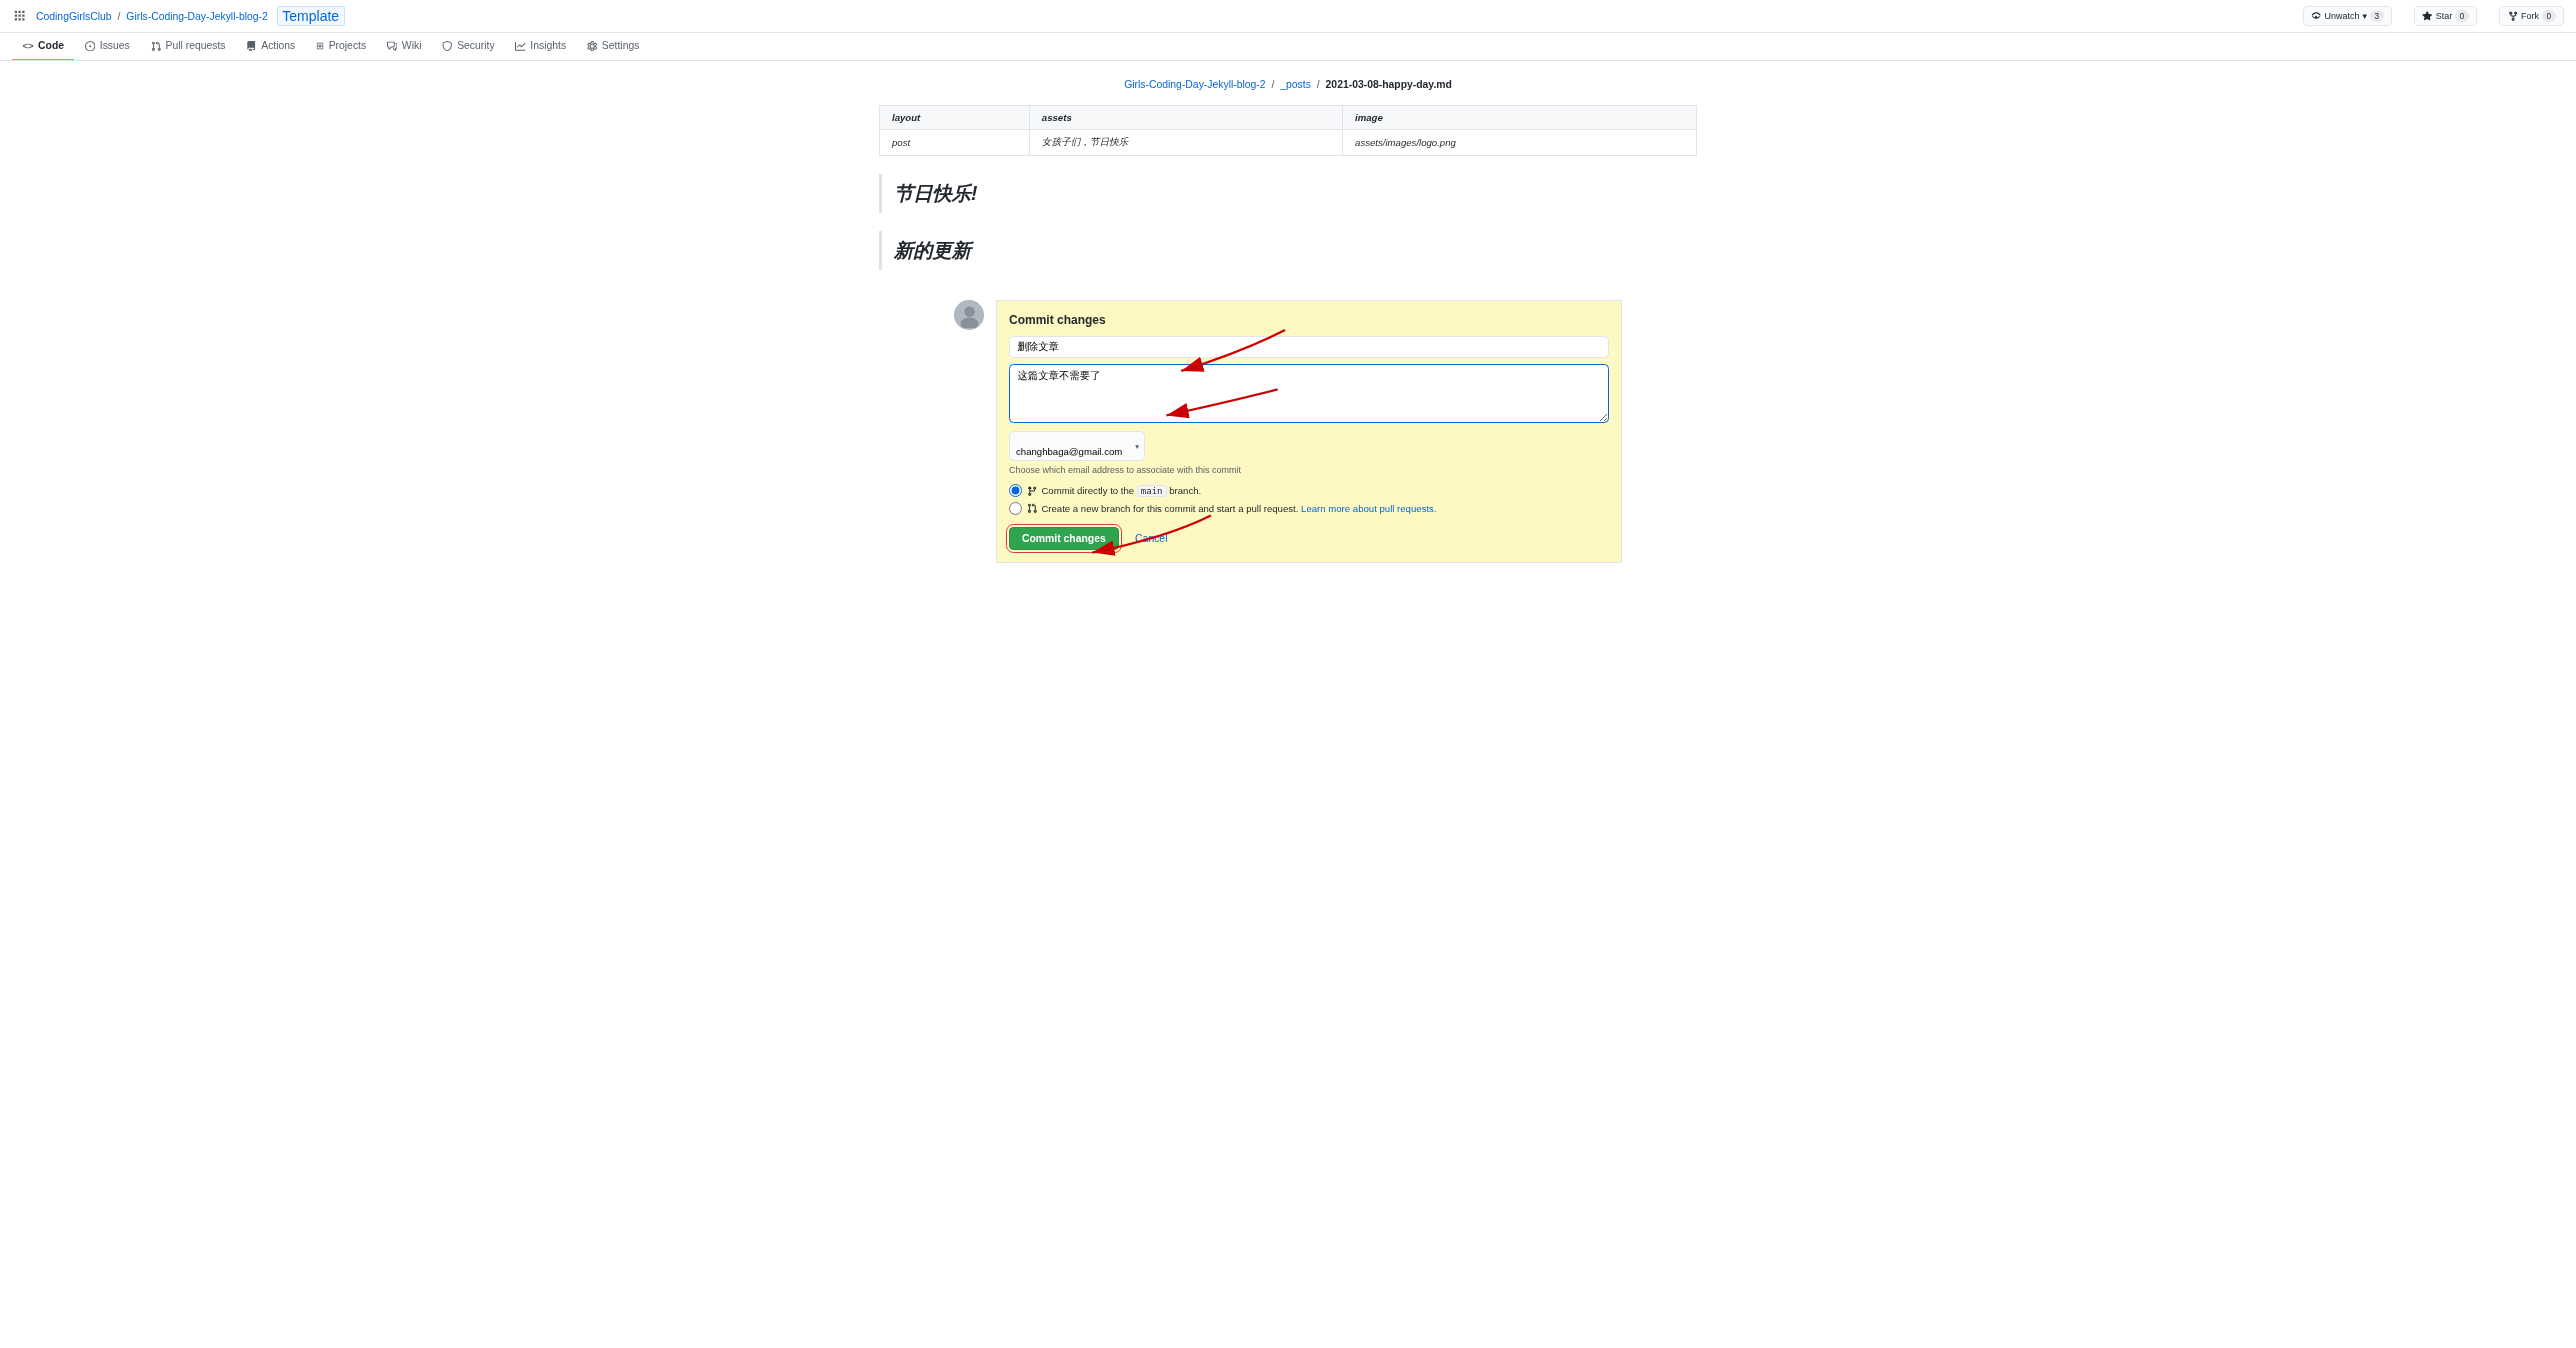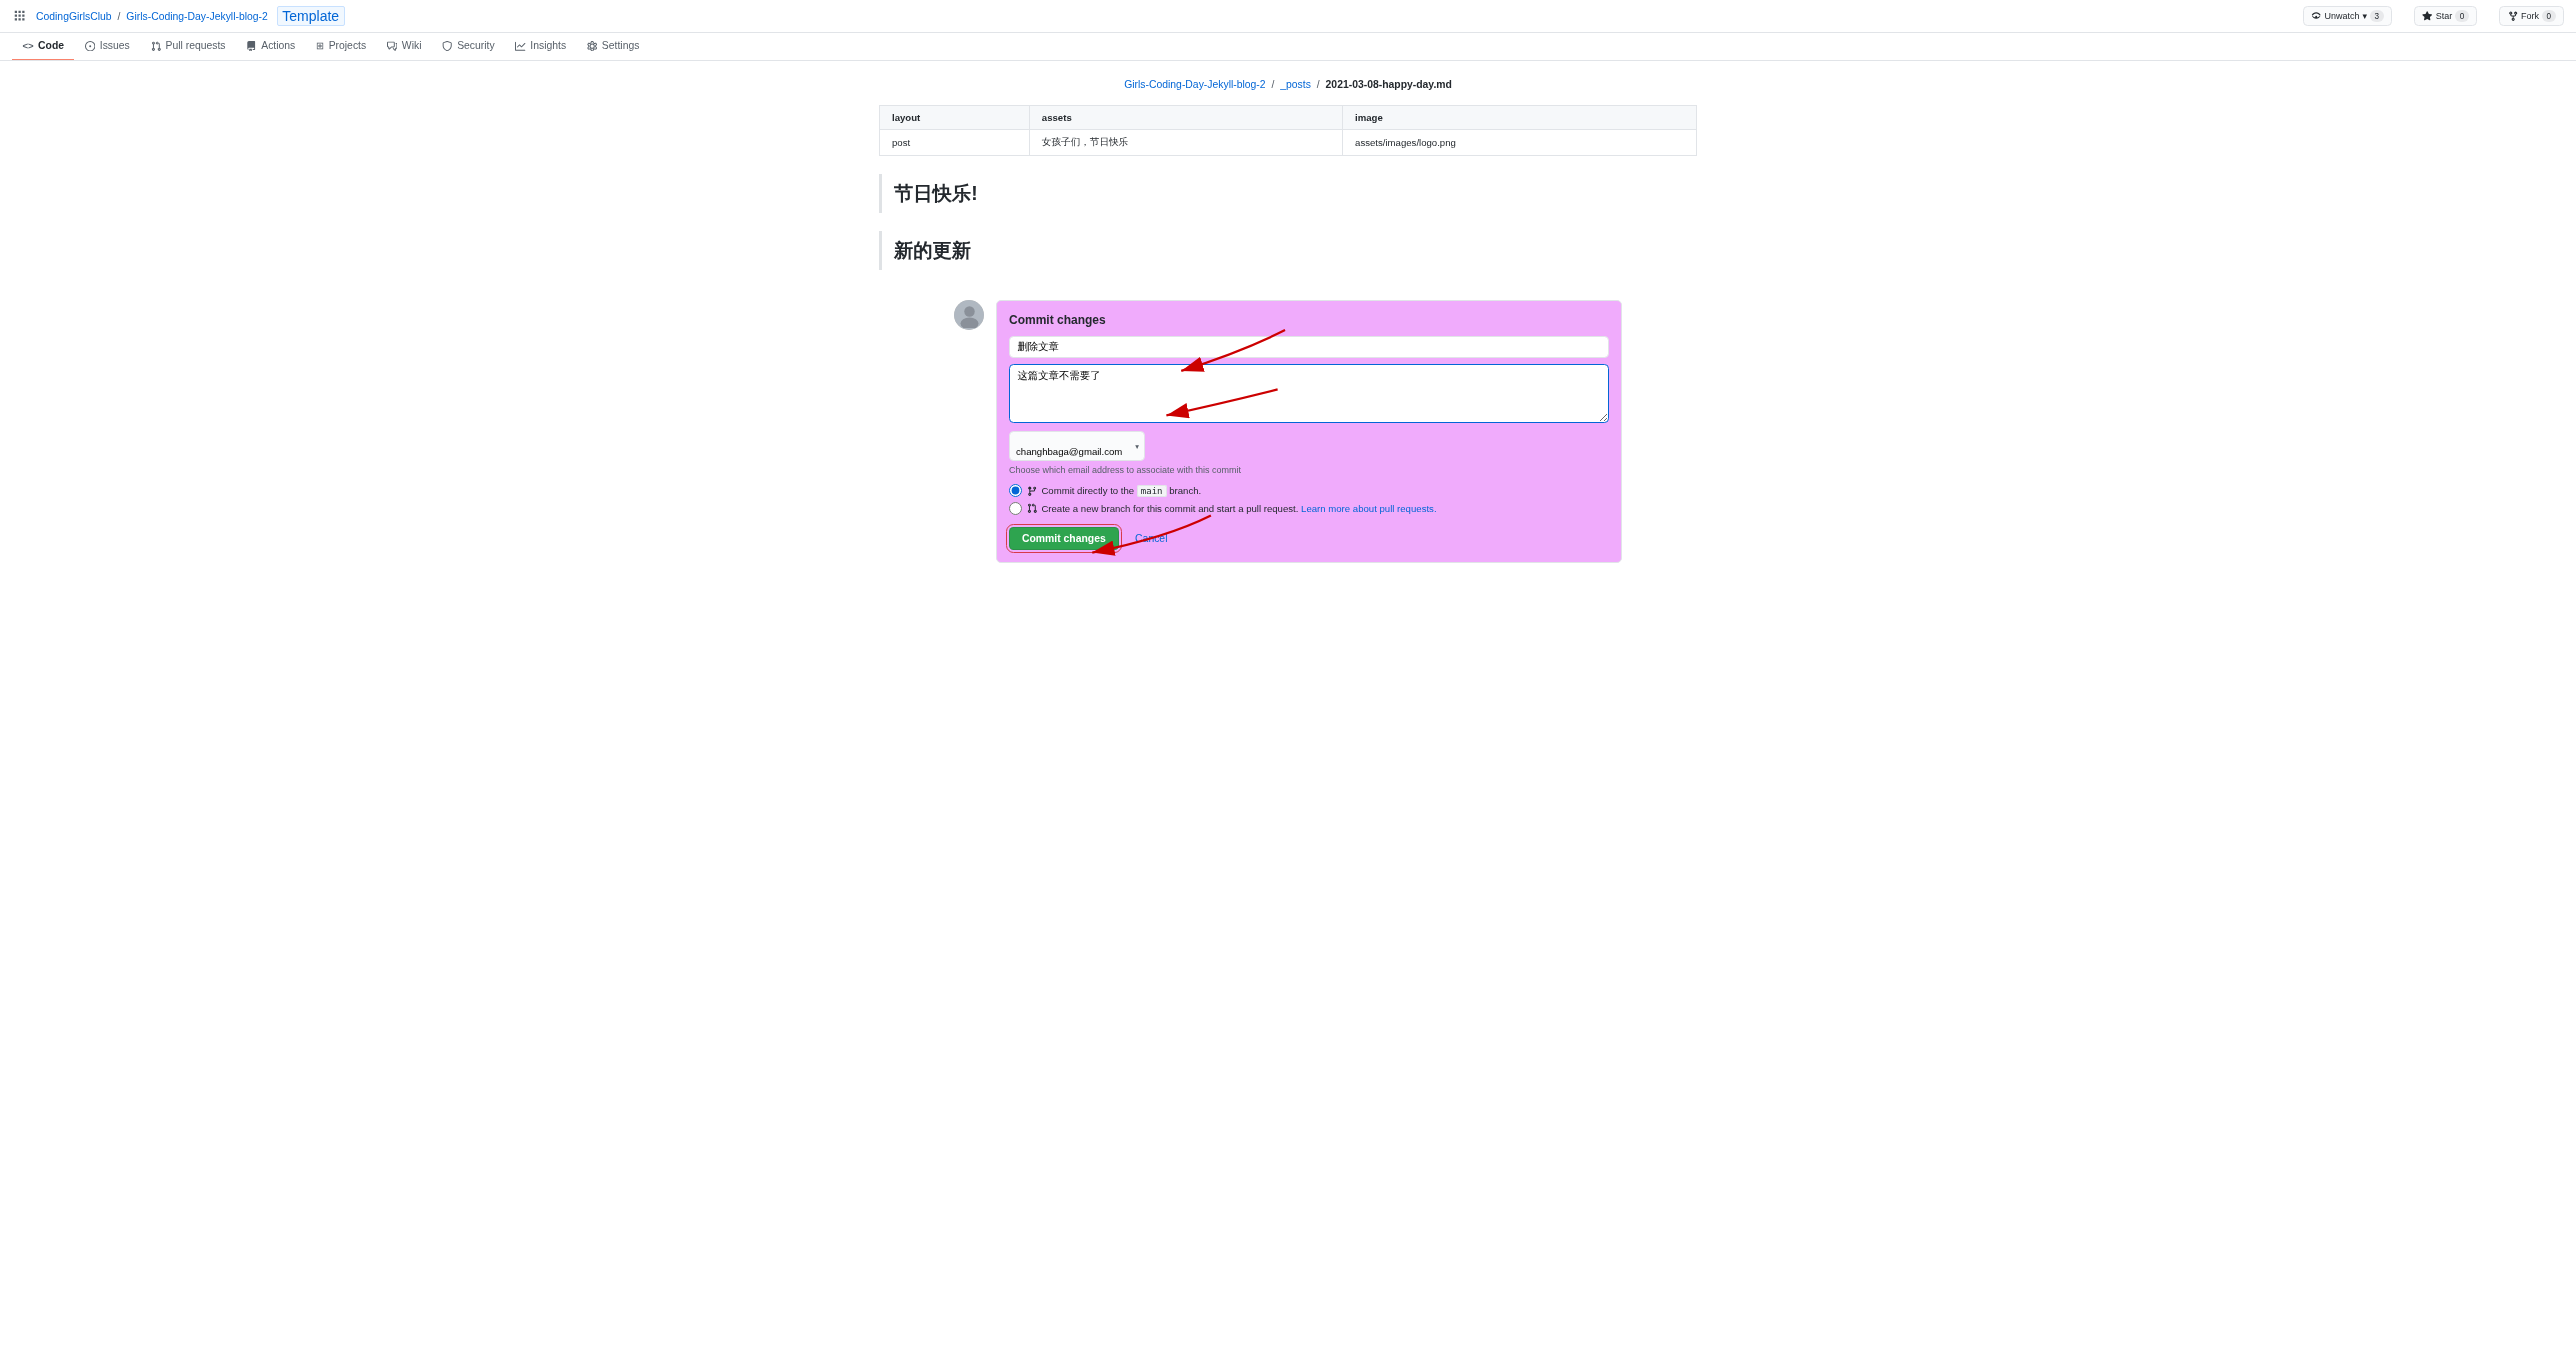--- a/index.html
+++ b/index.html
@@ -183,23 +183,23 @@
       display: flex;
       align-items: center;
       justify-content: center;
       font-size: 15px;
       color: #fff;
     }
 
     .commit-form-wrapper {
       flex: 1;
       border: 0.7px solid #e1e4e8;
-      border-radius: 5px;
+      border-radius: 0;
       padding: 12px;
-      background: #f0abfc;
+      background: #fef9c3;
     }
     .commit-form-title {
       font-size: 12px;
       font-weight: 600;
       margin-bottom: 9px;
     }
     .form-input {
       width: 100%;
       border: 0.7px solid #e1e4e8;
       border-radius: 4.5px;
@@ -296,20 +296,21 @@
     .btn-cancel {
       background: transparent;
       color: #0366d6;
       border: none;
       padding: 5.2px 9px;
       font-size: 10.4px;
       cursor: pointer;
     }
     .frontmatter-wrapper {
       padding: 0 24px;
+      font-style: italic;
     }
   </style>
 </head>
 <body>
 
 <div class="header">
   <div class="header-logo">
     <span class="grid-icon">
       <svg width="12" height="12" viewBox="0 0 16 16" fill="#586069">
         <rect x="1" y="1" width="3" height="3"></rect>

